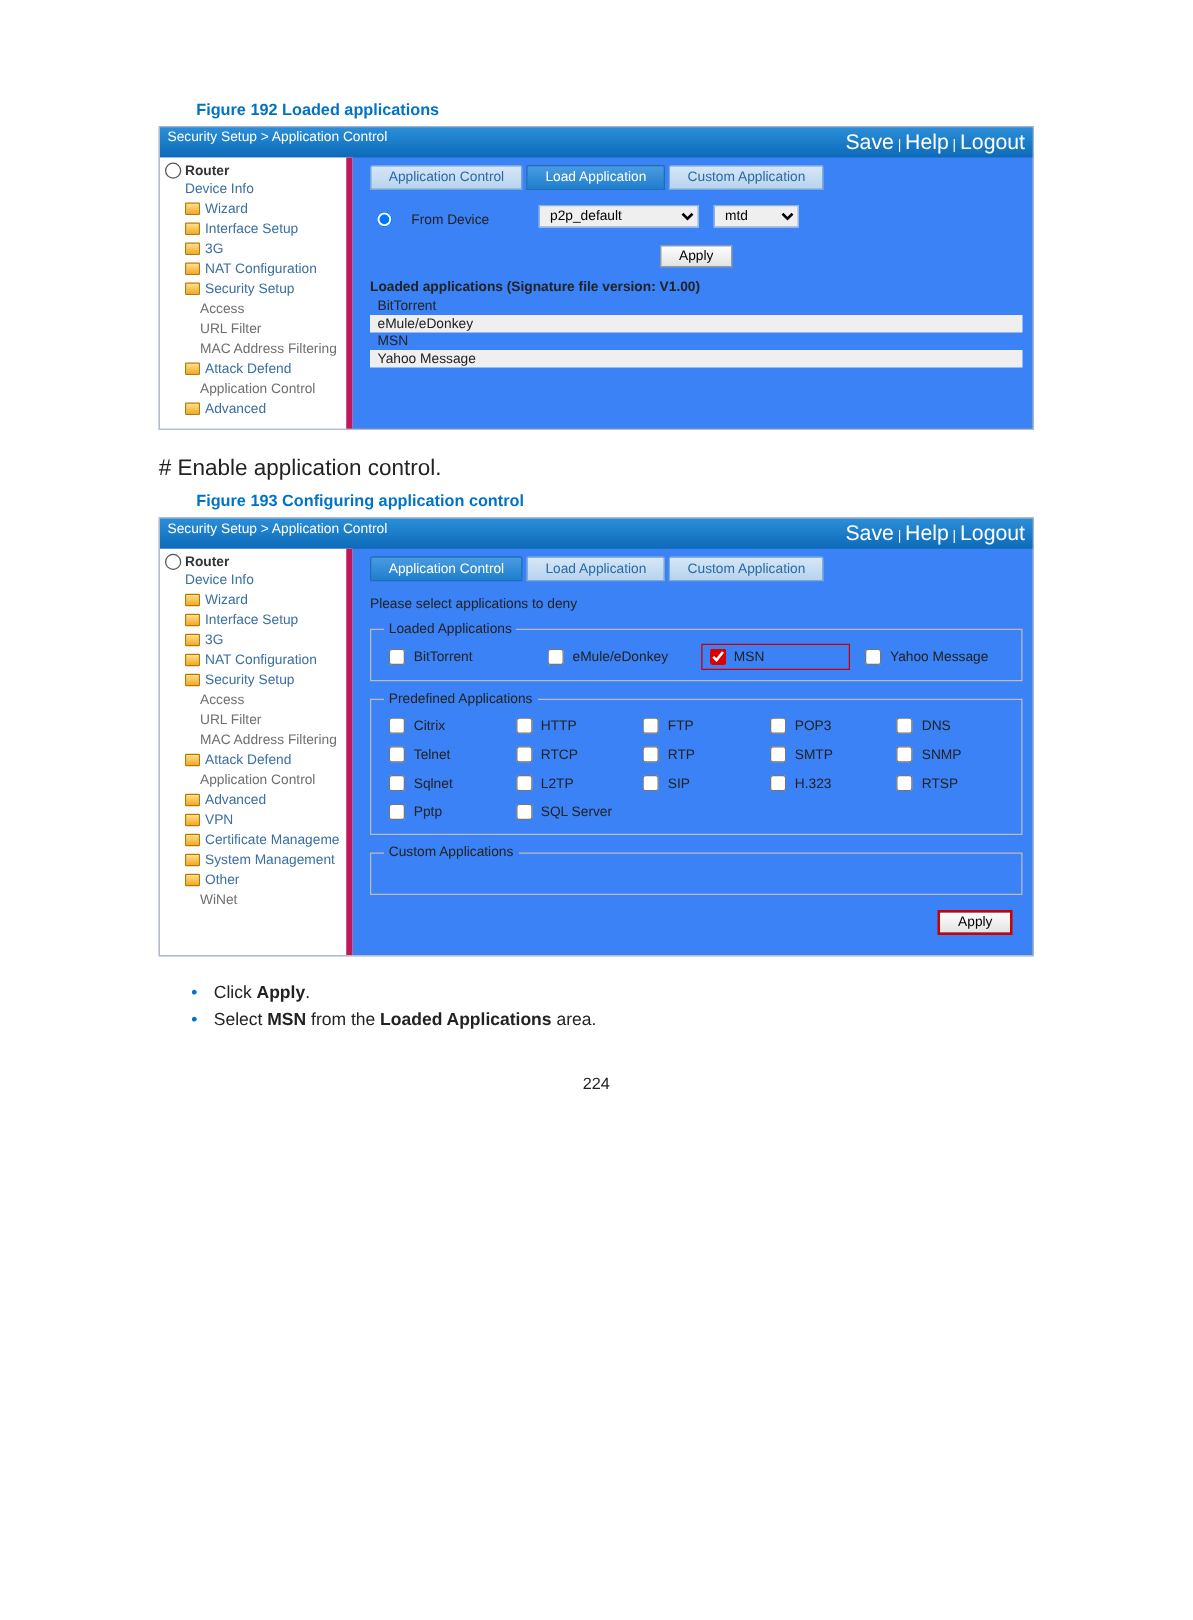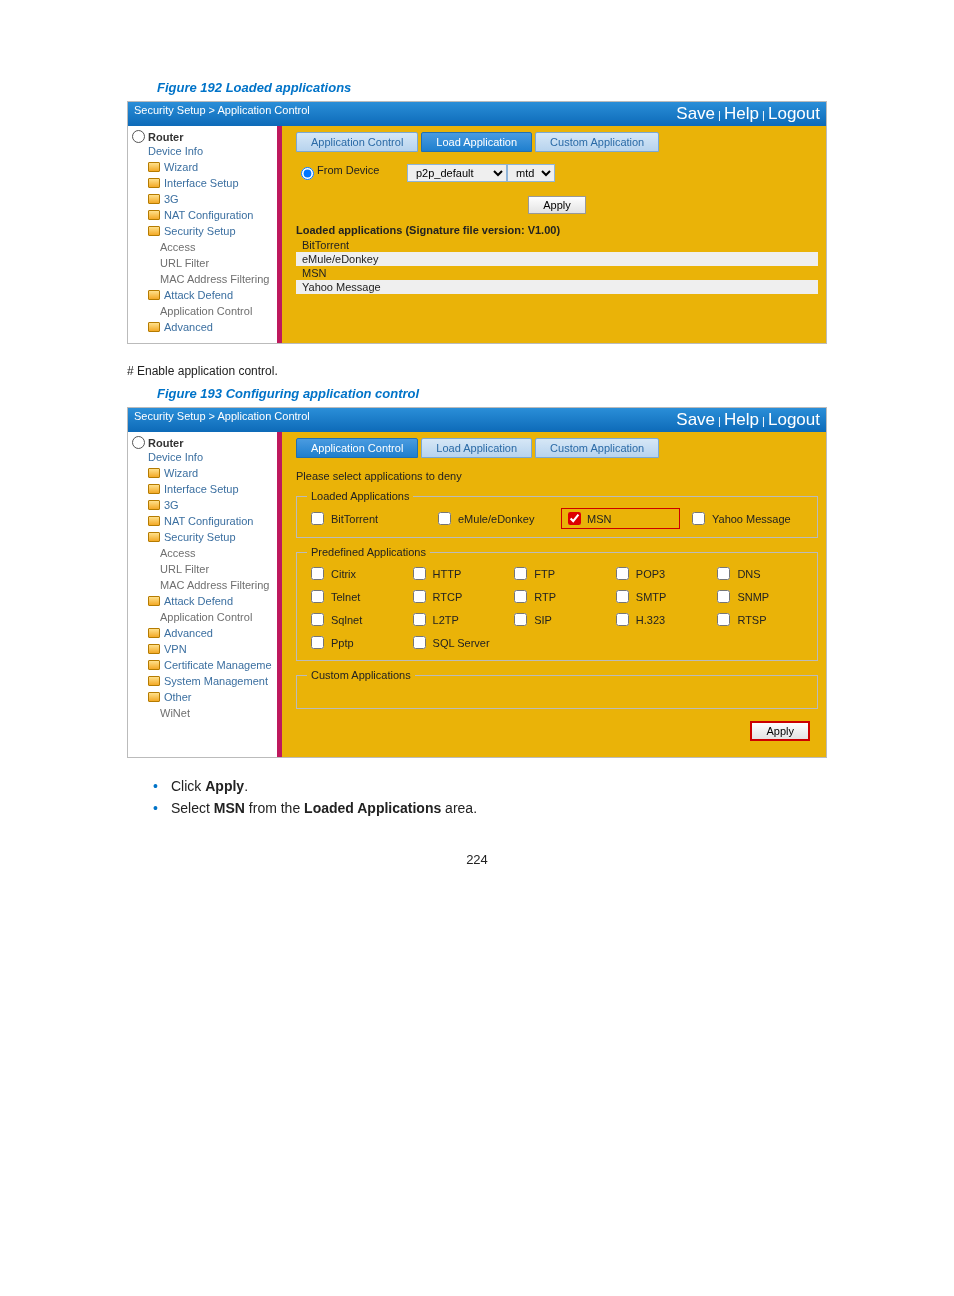--- a/index.html
+++ b/index.html
@@ -11,25 +11,24 @@
   }
   .page {
     width: 700px;
     margin: 80px auto 40px auto;
   }
   .figure-caption {
     color: #0073c8;
     font-weight: bold;
     font-size: 13px;
     margin: 6px 0 6px 30px;
-    font-style: italic;
   }
   .screenshot {
     border: 1px solid #bbb;
-    background: #eab308;
+    background: #3b82f6;
     margin-bottom: 20px;
   }
   .breadcrumb-bar {
     background: #0073c8;
     background: linear-gradient(#2a8ed8,#0d6ab8);
     color: #fff;
     font-size: 11px;
     padding: 2px 6px;
     display: flex;
     justify-content: space-between;
@@ -101,21 +100,22 @@
     border-radius: 2px 2px 0 0;
     cursor: pointer;
   }
   .tab.active {
     background: linear-gradient(#4a9be0,#1f7fce);
     color: #fff;
     border-color: #1f6fb5;
   }
   .form-row {
     display: flex;
-    align-items: flex-start;
+    align-items: flex-end;
+    gap: 12px;
     font-size: 11px;
     margin: 6px 0;
   }
   .form-row label { min-width: 90px; }
   input[type="text"].fld, select.fld {
     border: 1px solid #8fb4d9;
     height: 18px;
     font-size: 11px;
     padding: 0 4px;
   }
@@ -180,21 +180,21 @@
     display: inline-flex;
     align-items: center;
     gap: 3px;
   }
   .bottom-apply {
     text-align: right;
     padding: 4px 8px 6px 0;
   }
   .bottom-apply .btn { border: 2px solid #c00; }
   .page-num { text-align: center; margin-top: 36px; font-size: 13px; }
-  .hash-line { margin: 8px 0 8px 0; font-size: 12px; }
+  .hash-line { margin: 8px 0 8px 0; font-size: 18px; }
 </style>
 </head>
 <body>
 
 <div class="page">
 
   <div class="figure-caption">Figure 192 Loaded applications</div>
 
   <div class="screenshot">
     <div class="breadcrumb-bar">
@@ -249,24 +249,24 @@
       </div>
       <div class="content">
         <div class="tabs">
           <div class="tab">Application Control</div>
           <div class="tab active">Load Application</div>
           <div class="tab">Custom Application</div>
         </div>
         <div class="form-row">
           <input type="radio" name="src192" checked="" style="">
           <label>From Device</label>
-          <select class="fld" style="width:100px">
+          <select class="fld" style="width:128px">
             <option>p2p_default</option>
           </select>
-          <select class="fld" style="width:48px">
+          <select class="fld" style="width:68px">
             <option>mtd</option>
           </select>
         </div>
         <div class="apply-row">
           <button class="btn">Apply</button>
         </div>
         <div class="section-title">Loaded applications (Signature file version: V1.00)</div>
         <div class="app-list">
           <div class="row">BitTorrent</div>
           <div class="row alt">eMule/eDonkey</div>

